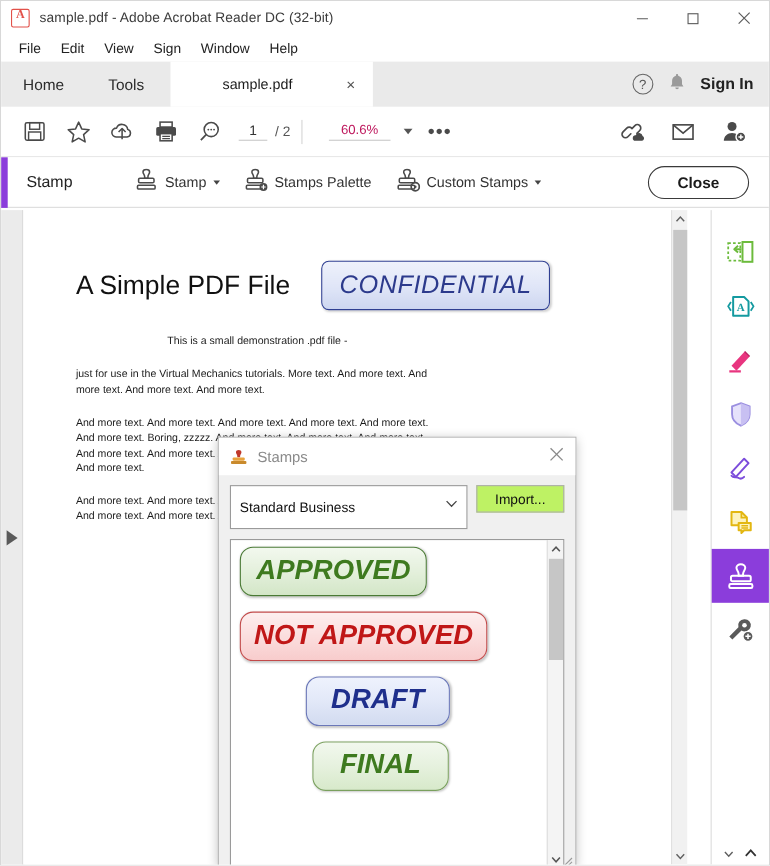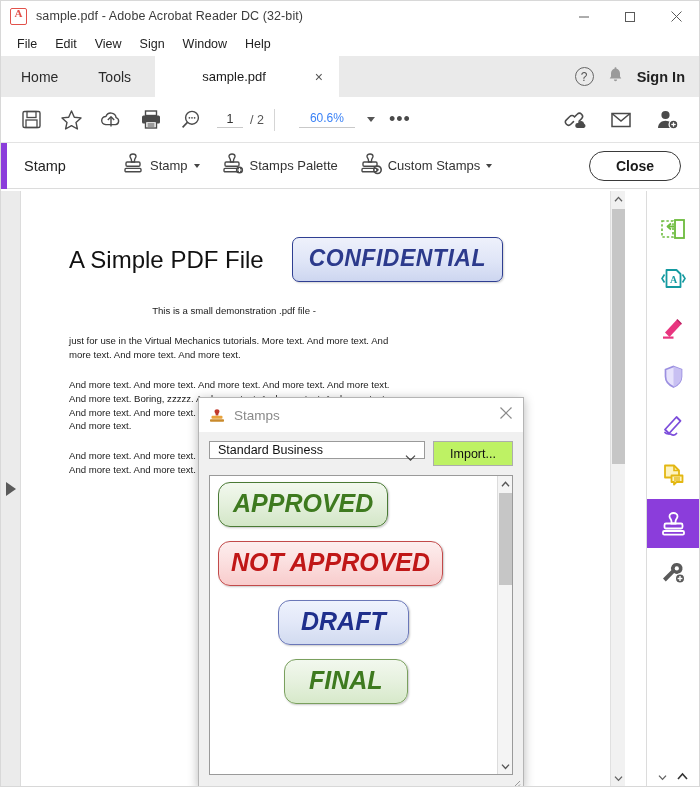--- a/index.html
+++ b/index.html
@@ -98,21 +98,21 @@
   .page-field {
     width: 26px; text-align: center; border: none; border-bottom: 1px solid #c9c9c9;
     font-size: 12.5px; color: #333; background: transparent; padding-bottom: 1px;
     font-family: "Liberation Sans", sans-serif;
   }
   .page-total { color: #555; font-size: 12.5px; }
   .zoombox {
     display: flex; align-items: center; gap: 12px; margin-left: 14px;
   }
   .zoom-field {
-    width: 56px; text-align: center; font-size: 12px; color: #3b82f6;
+    width: 56px; text-align: center; font-size: 12px; color: #be185d;
     border-bottom: 1px solid #c9c9c9; padding-bottom: 2px;
   }
   .caret-dn {
     width: 0; height: 0; border-left: 4px solid transparent;
     border-right: 4px solid transparent; border-top: 5px solid #555;
   }
   .ellipsis { font-size: 18px; color: #4a4a4a; letter-spacing: 1px; line-height: 0.4; margin-left: 14px;}
   .toolbar-right { margin-left: auto; display: flex; align-items: center; gap: 6px; padding-right: 12px; }
 
   
@@ -157,21 +157,21 @@
   .doc-title {
     font-size: 24px; color: #111; font-family: "Liberation Sans", sans-serif;
     display: inline-block; vertical-align: middle;
   }
   .title-row { display: flex; align-items: center; gap: 28px; margin-top: 20px; }
   .conf-stamp {
     border: 1.6px solid #2f3f92; border-radius: 7px;
     background: linear-gradient(180deg,#eef1fb 0%, #dfe5f7 55%, #cdd6f0 100%);
     padding: 7px 16px 9px;
     font-family: "Liberation Sans", sans-serif;
-    font-style: italic; font-weight: bold; font-size: 23px;
+    font-style: italic; font-weight: normal; font-size: 23px;
     color: #2c3a8c; letter-spacing: .5px;
     box-shadow: 1px 1px 2px rgba(0,0,0,.18);
   }
   .doc-para {
     font-size: 9.6px; color: #1a1a1a; line-height: 1.45;
     font-family: "Liberation Sans", sans-serif;
     margin-top: 16px; max-width: 330px;
   }
   .doc-para.p1 { margin-top: 22px; text-align: center; }
 
@@ -217,21 +217,21 @@
     position: relative; padding-left: 9px;
   }
   .dlg-icon { width: 18px; height: 16px; position: relative; margin-right: 8px; }
   .dlg-title { font-size: 13.5px; color: #8a8a8a; }
   .dlg-close {
     position: absolute; right: 10px; top: 8px; color: #8a8a8a;
   }
   .dlg-body { padding: 9px 10px 10px 10px; }
   .dlg-row { display: flex; gap: 8px; align-items: stretch; }
   .dlg-select {
-    flex: 1; height: 18px; background: #ffffff; border: 1px solid #9a9a9a;
+    flex: 1; height: 40px; background: #ffffff; border: 1px solid #9a9a9a;
     display: flex; align-items: center; padding: 0 8px; font-size: 12.5px; color: #111;
     position: relative;
   }
   .dlg-select .sel-caret {
     position: absolute; right: 8px; top: 9px;
   }
   .dlg-import {
     width: 80px; height: 25px; background: #bef264; border: 1px solid #adadad;
     font-size: 12.5px; color: #111; display: flex; align-items: center; justify-content: center;
   }

